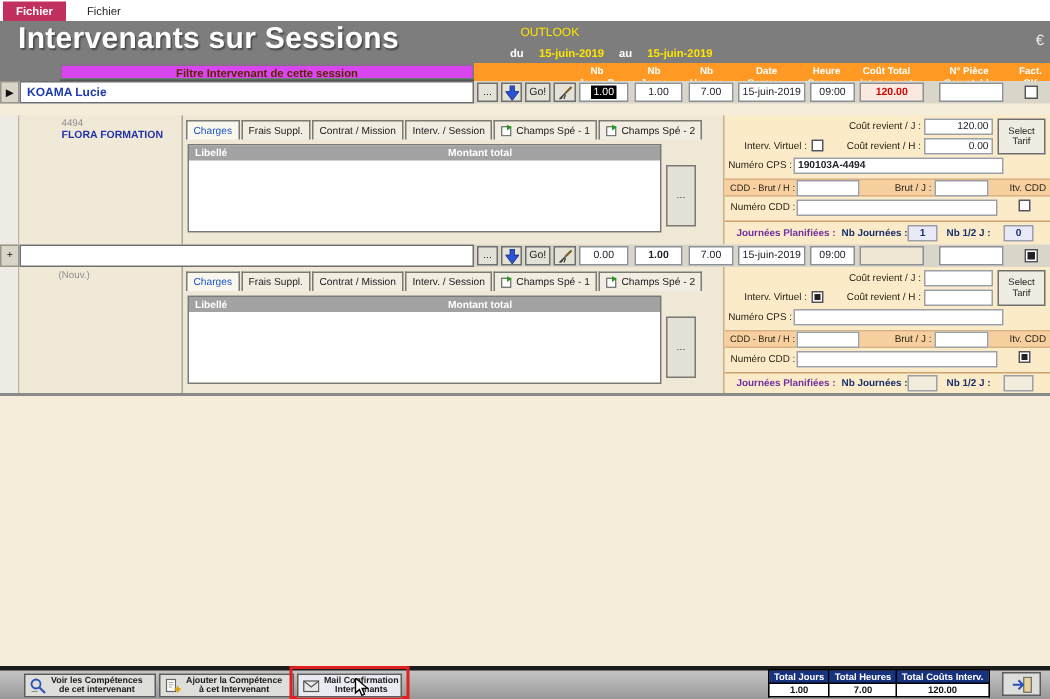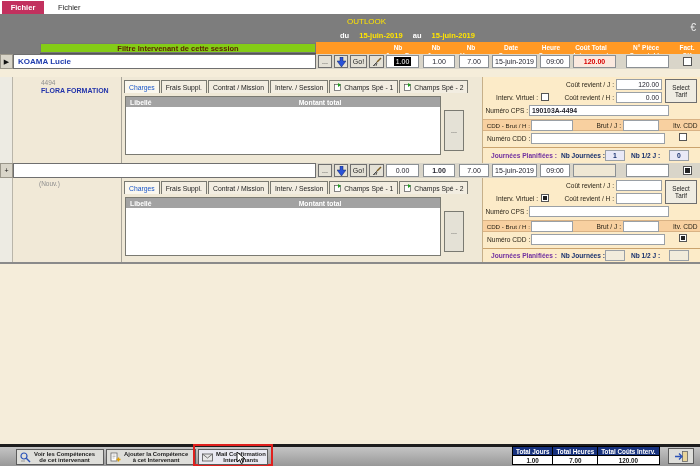--- a/index.html
+++ b/index.html
@@ -19,21 +19,21 @@
   #hdr { position:absolute; left:0; top:14px; width:700px; height:28px; background:#7d7d7d; }
   #title { position:absolute; left:12px; top:1px; font-size:20px; font-weight:bold; color:#fff;
     text-shadow:1px 1px 1px #4a4a4a; letter-spacing:0.2px; }
   #outlook { position:absolute; left:347px; top:3px; color:#ffe400; font-size:8px; font-weight:normal; }
   #duline { position:absolute; left:340px; top:17px; font-size:7.5px; font-weight:bold; color:#fff; white-space:nowrap; }
   #duline .yel { color:#ffe400; margin:0 8px; }
   #euro { position:absolute; right:4px; top:8px; color:#eee; font-size:10px; }
 
   
   #sub { position:absolute; left:0; top:42px; width:700px; height:20px; background:#7d7d7d; }
-  #filterYellow { position:absolute; left:40px; top:1px; width:276px; height:10px; background:#84cc16;
+  #filterYellow { position:absolute; left:40px; top:1px; width:276px; height:10px; background:#d946ef;
     border:1px solid #777; color:#5c2500; font-size:7.5px; font-weight:bold; display:flex; align-items:center; justify-content:center; }
   #filterGreen { position:absolute; left:40px; top:11px; width:276px; height:9px; background:#00b43c; border:1px solid #555; }
   #colband { position:absolute; left:316px; top:0; width:384px; height:20px; background:#ff9924; }
   .colh { position:absolute; top:2px; color:#fff; font-size:6.5px; font-weight:bold; line-height:8px; text-align:center; }
 
   
   .recrow { position:absolute; left:0; width:700px; height:15px; background:#d9d5c9; }
   .selcell { position:absolute; left:0; top:0; width:13px; height:15px; background:#d9d5c9; border:1px solid #9a968a;
     color:#111; font-size:7px; display:flex; align-items:center; justify-content:center; }
   .namefld { position:absolute; left:13px; top:0; width:303px; height:15px; background:#fff; border:1px solid #6f6f6f;
@@ -106,20 +106,21 @@
 <body>
 
 <div id="screen">
 
   <div id="ribbon">
     <div id="fileTab">Fichier</div>
     <div id="fileMenu">Fichier</div>
   </div>
 
   <div id="hdr">
+    <div id="title">Intervenants sur Sessions</div>
     <div id="outlook">OUTLOOK</div>
     <div id="duline">
       <span>du</span>
       <span class="yel">15-juin-2019</span>
       <span>au</span>
       <span class="yel">15-juin-2019</span>
     </div>
     <div id="euro">€</div>
   </div>
 

